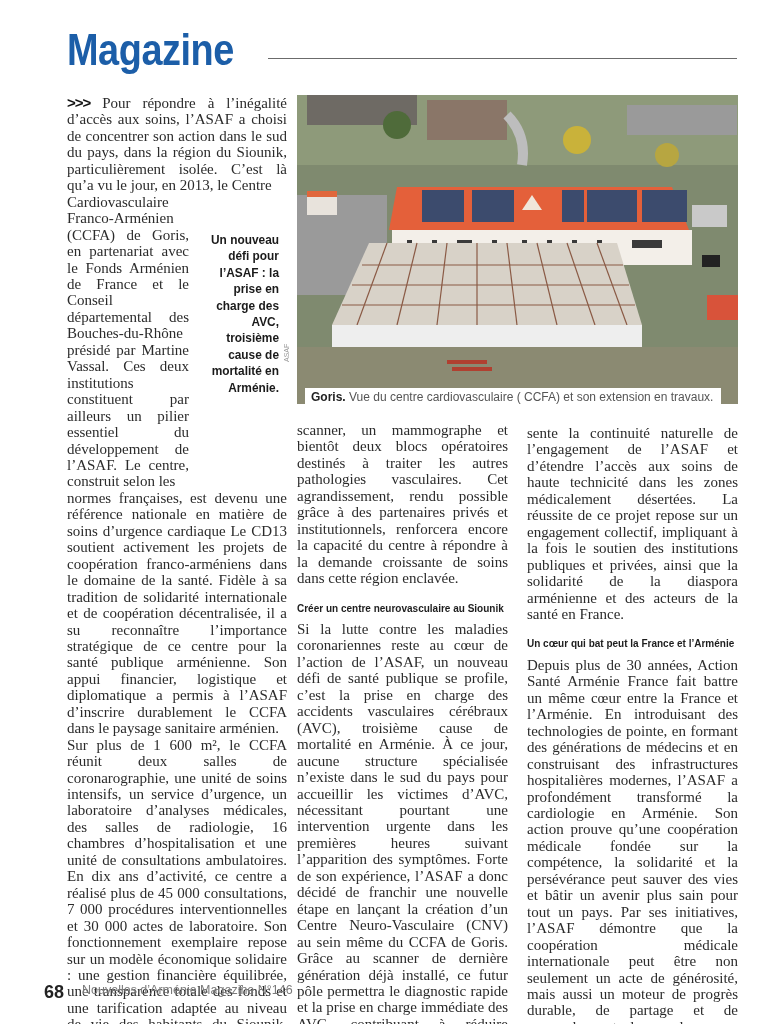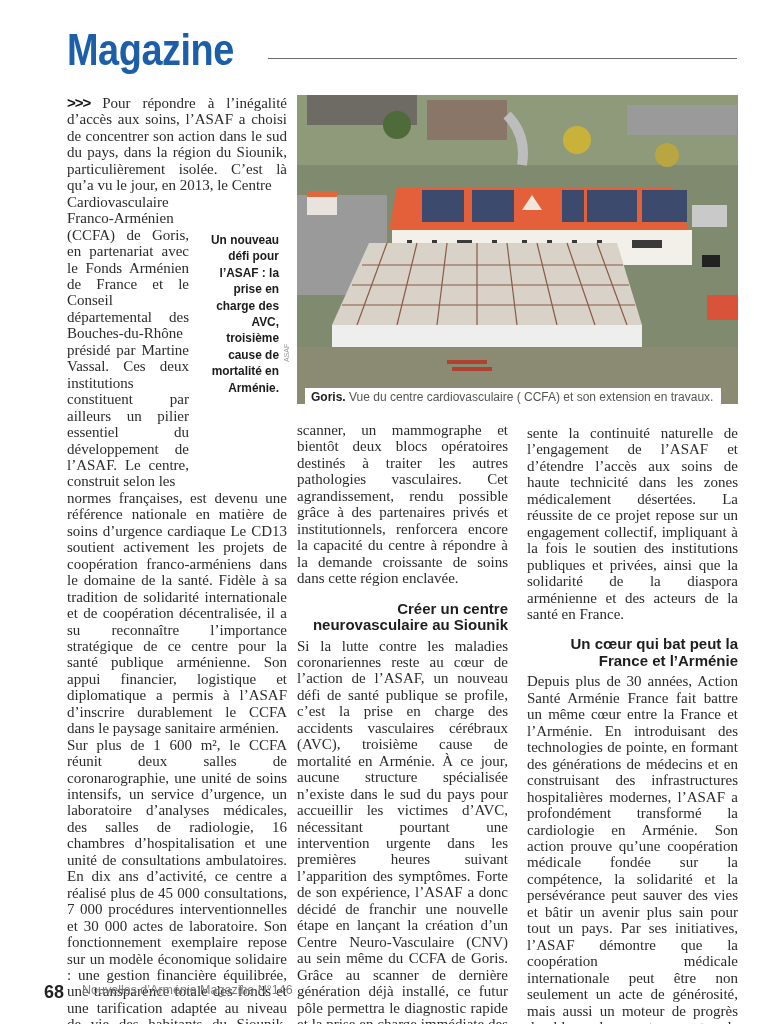--- a/index.html
+++ b/index.html
@@ -11,21 +11,21 @@
   .col1 { left: 67px; top: 95px; width: 220px; }
   .col1-narrow { width: 122px; }
   .pullquote { position: absolute; left: 190px; top: 232px; width: 89px; font-family: "Liberation Sans", sans-serif; font-weight: bold; font-size: 13.5px; line-height: 16.4px; color: #1a1a1a; text-align: right; transform: scaleX(0.88); transform-origin: right top; }
   .credit-vertical { position: absolute; left: 283px; top: 362px; font-family: "Liberation Sans", sans-serif; font-size: 7px; color: #999; transform: rotate(-90deg); transform-origin: left top; }
   .arrows { font-family: "Liberation Sans", sans-serif; font-weight: bold; color: #111; letter-spacing: -1px; }
   .photo { position: absolute; left: 297px; top: 95px; width: 441px; height: 309px; background: #8a9180; overflow: hidden; }
   .caption { position: absolute; left: 305px; top: 388px; width: 410px; height: 18px; background: #ffffff; font-family: "Liberation Sans", sans-serif; font-size: 12px; line-height: 18px; color: #555; padding-left: 6px; white-space: nowrap; }
   .caption b { color: #222; text-align: right; }
   .col2 { left: 297px; top: 422px; width: 211px; }
   .col3 { left: 527px; top: 425px; width: 211px; }
-  .subhead { font-family: "Liberation Sans", sans-serif; font-weight: bold; font-size: 15px; line-height: 16.5px; color: #1e1e1e; margin: 14px 0 4px 0; text-align: right; }
+  .subhead { font-family: "Liberation Sans", sans-serif; font-weight: bold; font-size: 10px; line-height: 16.5px; color: #1e1e1e; margin: 14px 0 4px 0; text-align: left; }
   .signature { font-family: "Liberation Serif", serif; font-style: italic; font-weight: bold; font-size: 13px; line-height: 16px; text-align: left; color: #15803d; margin-top: 16px; }
   .endmark { display: inline-block; width: 8px; height: 8px; background: #bdbdbd; margin-left: 3px; vertical-align: middle; }
   .footer-num { position: absolute; left: 44px; top: 982px; font-family: "Liberation Sans", sans-serif; font-weight: bold; font-size: 18px; color: #222; }
   .footer-text { position: absolute; left: 82px; top: 983px; font-family: "Liberation Sans", sans-serif; font-size: 12.5px; color: #7a7a7a; }
 </style>
 </head>
 <body>
 
 <div class="header-title">Magazine</div>
 <div class="header-rule"></div>

